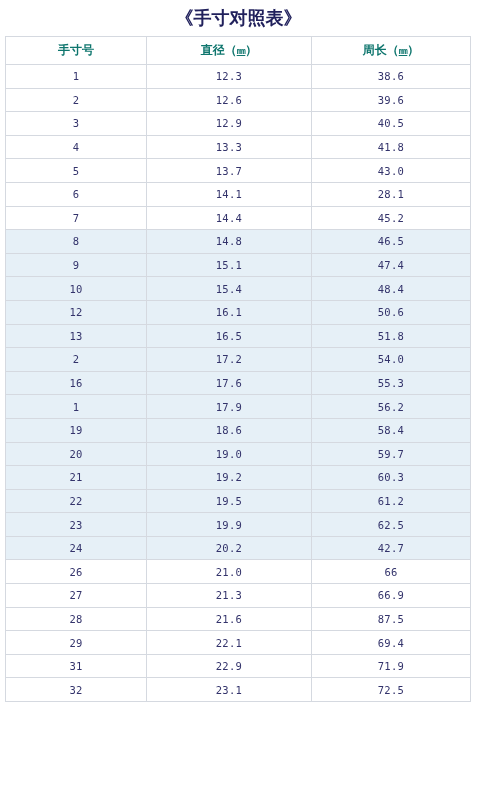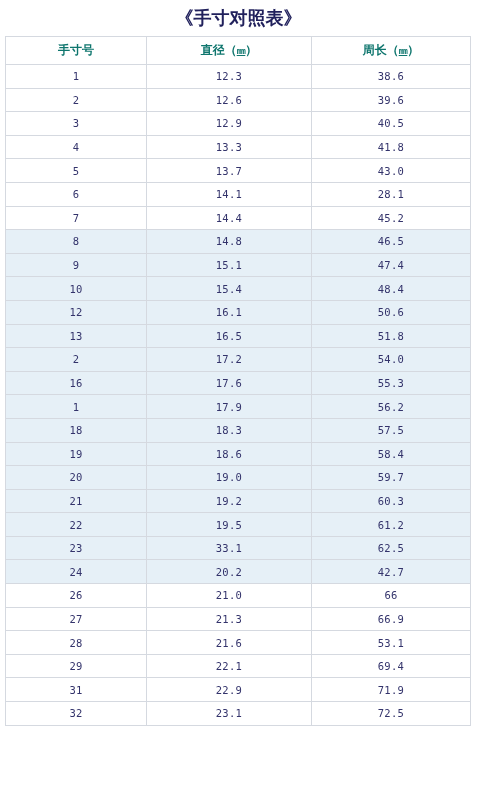--- a/index.html
+++ b/index.html
@@ -193,25 +193,20 @@
             <td>16</td>
             <td>17.6</td>
             <td>55.3</td>
           </tr>
           <tr class="hl">
             <td>1</td>
             <td>17.9</td>
             <td>56.2</td>
           </tr>
           <tr class="hl">
-            <td>18</td>
-            <td>18.3</td>
-            <td>57.5</td>
-          </tr>
-          <tr class="hl">
             <td>19</td>
             <td>18.6</td>
             <td>58.4</td>
           </tr>
           <tr class="hl">
             <td>20</td>
             <td>19.0</td>
             <td>59.7</td>
           </tr>
           <tr class="hl">
@@ -219,42 +214,42 @@
             <td>19.2</td>
             <td>60.3</td>
           </tr>
           <tr class="hl">
             <td>22</td>
             <td>19.5</td>
             <td>61.2</td>
           </tr>
           <tr class="hl">
             <td>23</td>
-            <td>33.1</td>
+            <td>19.9</td>
             <td>62.5</td>
           </tr>
           <tr class="hl">
             <td>24</td>
             <td>20.2</td>
             <td>42.7</td>
           </tr>
           <tr>
             <td>26</td>
             <td>21.0</td>
             <td>66</td>
           </tr>
           <tr>
             <td>27</td>
             <td>21.3</td>
             <td>66.9</td>
           </tr>
           <tr>
             <td>28</td>
             <td>21.6</td>
-            <td>53.1</td>
+            <td>87.5</td>
           </tr>
           <tr>
             <td>29</td>
             <td>22.1</td>
             <td>69.4</td>
           </tr>
           <tr>
             <td>31</td>
             <td>22.9</td>
             <td>71.9</td>

